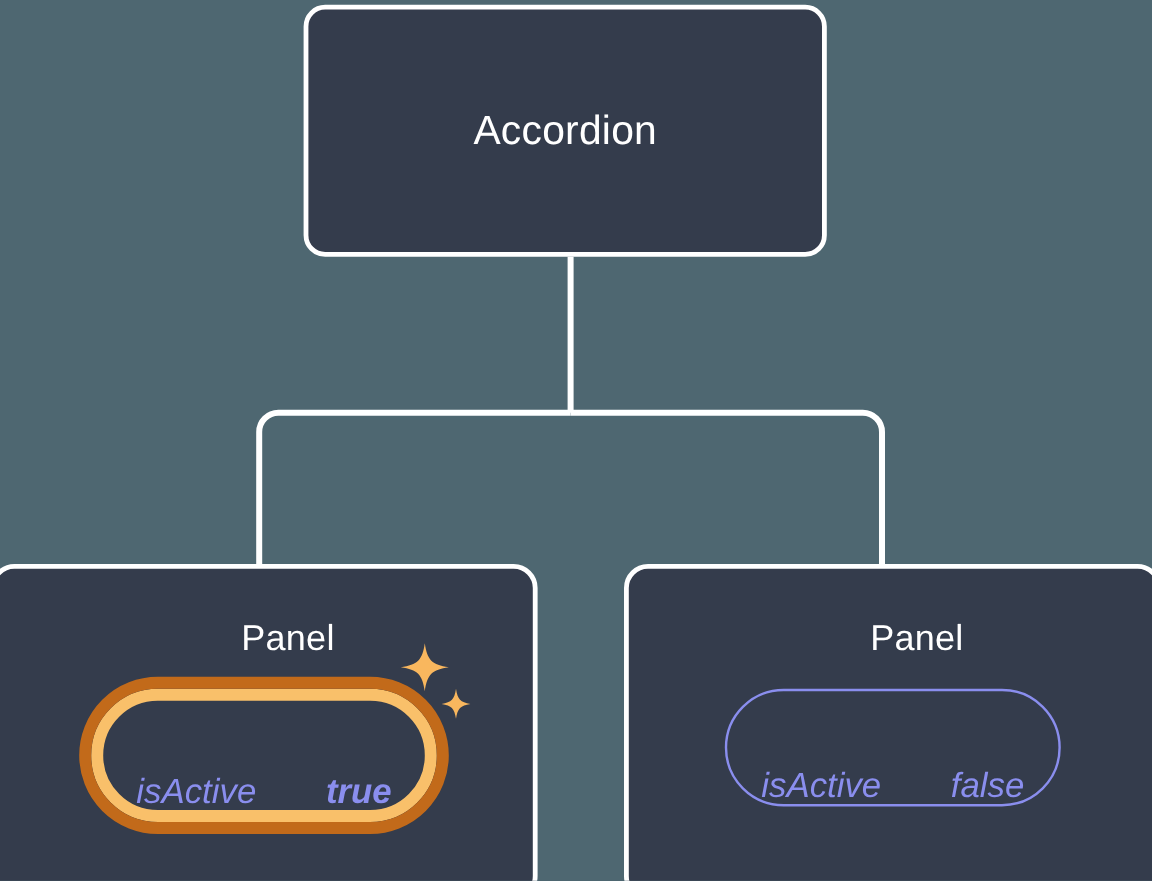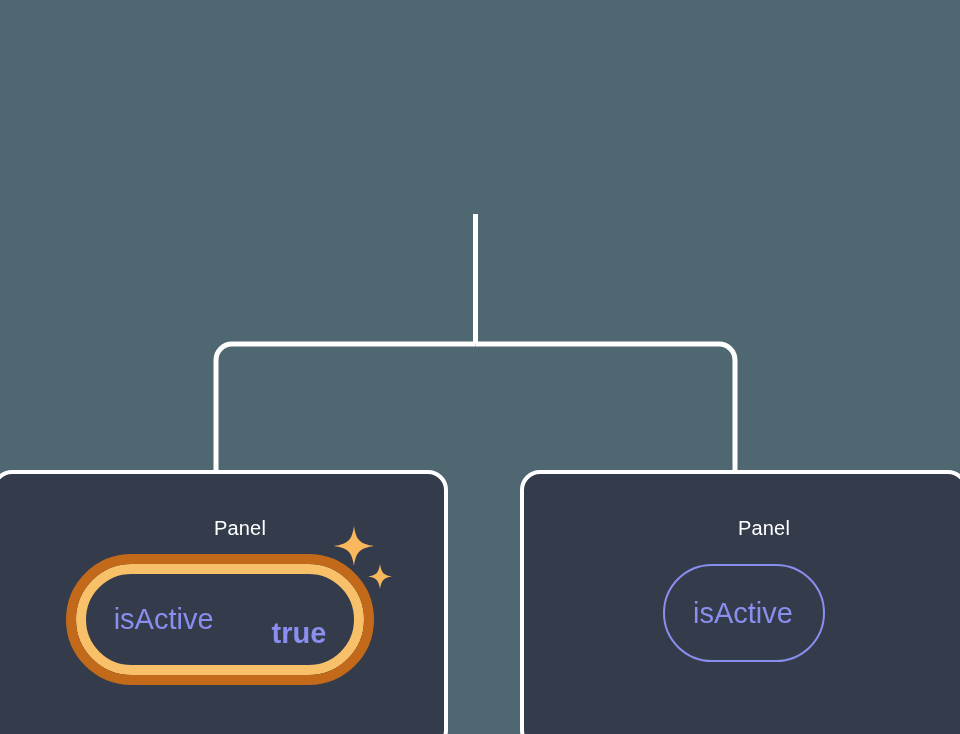--- a/index.html
+++ b/index.html
@@ -65,21 +65,21 @@
     height: 280px;
     border-radius: 20px;
     display: flex;
     flex-direction: column;
     align-items: center;
     overflow: visible;
   }
 
   .node-panel .node-title {
     margin-top: 44px;
-    font-size: 20px;
+    font-size: 30px;
     margin-left: 40px;
   }
 
   
   .node-panel-left {
     left: -8px;
     width: 456px;
   }
   .node-panel-right {
     left: 520px;
@@ -88,23 +88,24 @@
 
   
   .pill-wrap {
     position: relative;
     margin-top: 26px;
   }
 
   .pill {
     box-sizing: border-box;
     display: flex;
-    align-items: center;
+    align-items: flex-end;
     border-radius: 999px;
     background: transparent;
+    font-style: italic;
   }
 
   
   .pill-plain {
     border: 2px solid #8a8eee;
     height: 98px;
   }
   .pill-plain .pill-cell {
     color: #8a8eee;
     font-weight: 400;
@@ -160,20 +161,23 @@
 
   <svg class="connectors" viewBox="0 0 960 734" width="960" height="734" aria-hidden="true">
 
     <path d="M 475.5 214 L 475.5 344" fill="none" stroke="#ffffff" stroke-width="5"></path>
 
     <path d="M 475.5 344 L 232 344 A 16 16 0 0 0 216 360 L 216 474" fill="none" stroke="#ffffff" stroke-width="5" stroke-linecap="butt"></path>
 
     <path d="M 475.5 344 L 719 344 A 16 16 0 0 1 735 360 L 735 474" fill="none" stroke="#ffffff" stroke-width="5" stroke-linecap="butt"></path>
   </svg>
 
+  <div class="node node-root">
+    <span class="node-title">Accordion</span>
+  </div>
 
   <div class="node node-panel node-panel-left">
     <span class="node-title">Panel</span>
 
     <div class="pill-wrap">
       <div class="pill pill-highlight">
         <div class="pill-cell pill-cell-name">isActive</div>
         <div class="pill-divider"></div>
         <div class="pill-cell pill-cell-value bold">true</div>
       </div>
@@ -185,17 +189,18 @@
     </div>
   </div>
 
   <div class="node node-panel node-panel-right">
     <span class="node-title">Panel</span>
 
     <div class="pill-wrap">
       <div class="pill pill-plain">
         <div class="pill-cell pill-cell-name">isActive</div>
         <div class="pill-divider"></div>
+        <div class="pill-cell pill-cell-value">false</div>
       </div>
     </div>
   </div>
 
 </div>
 
 </body></html>

